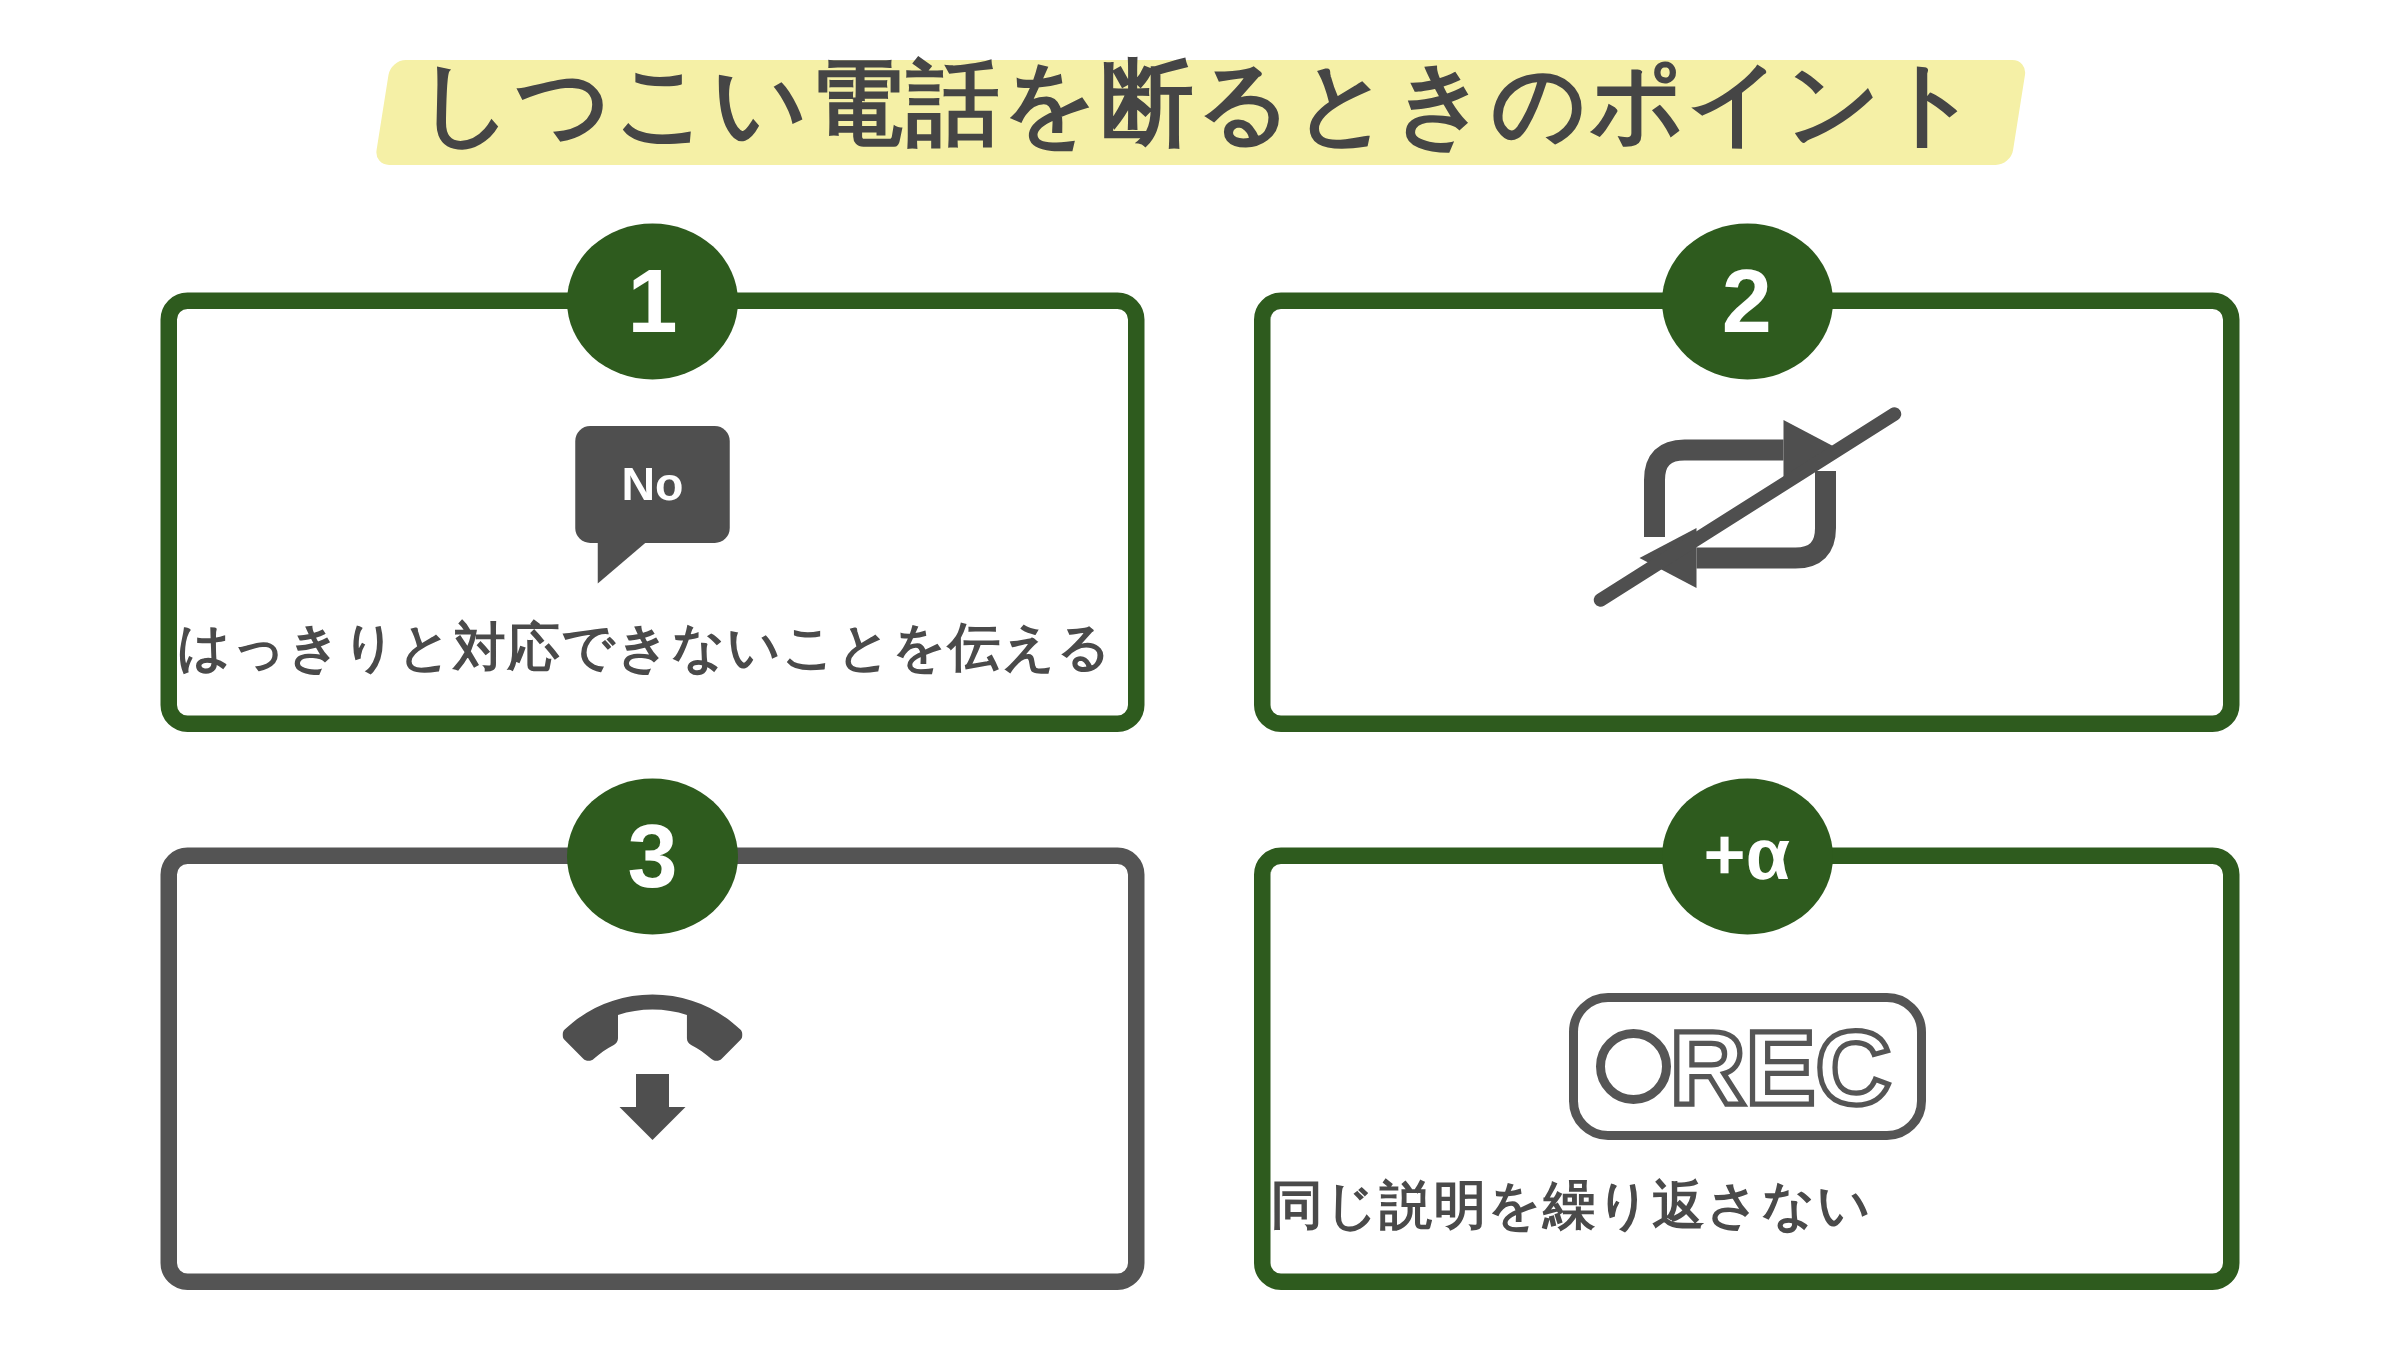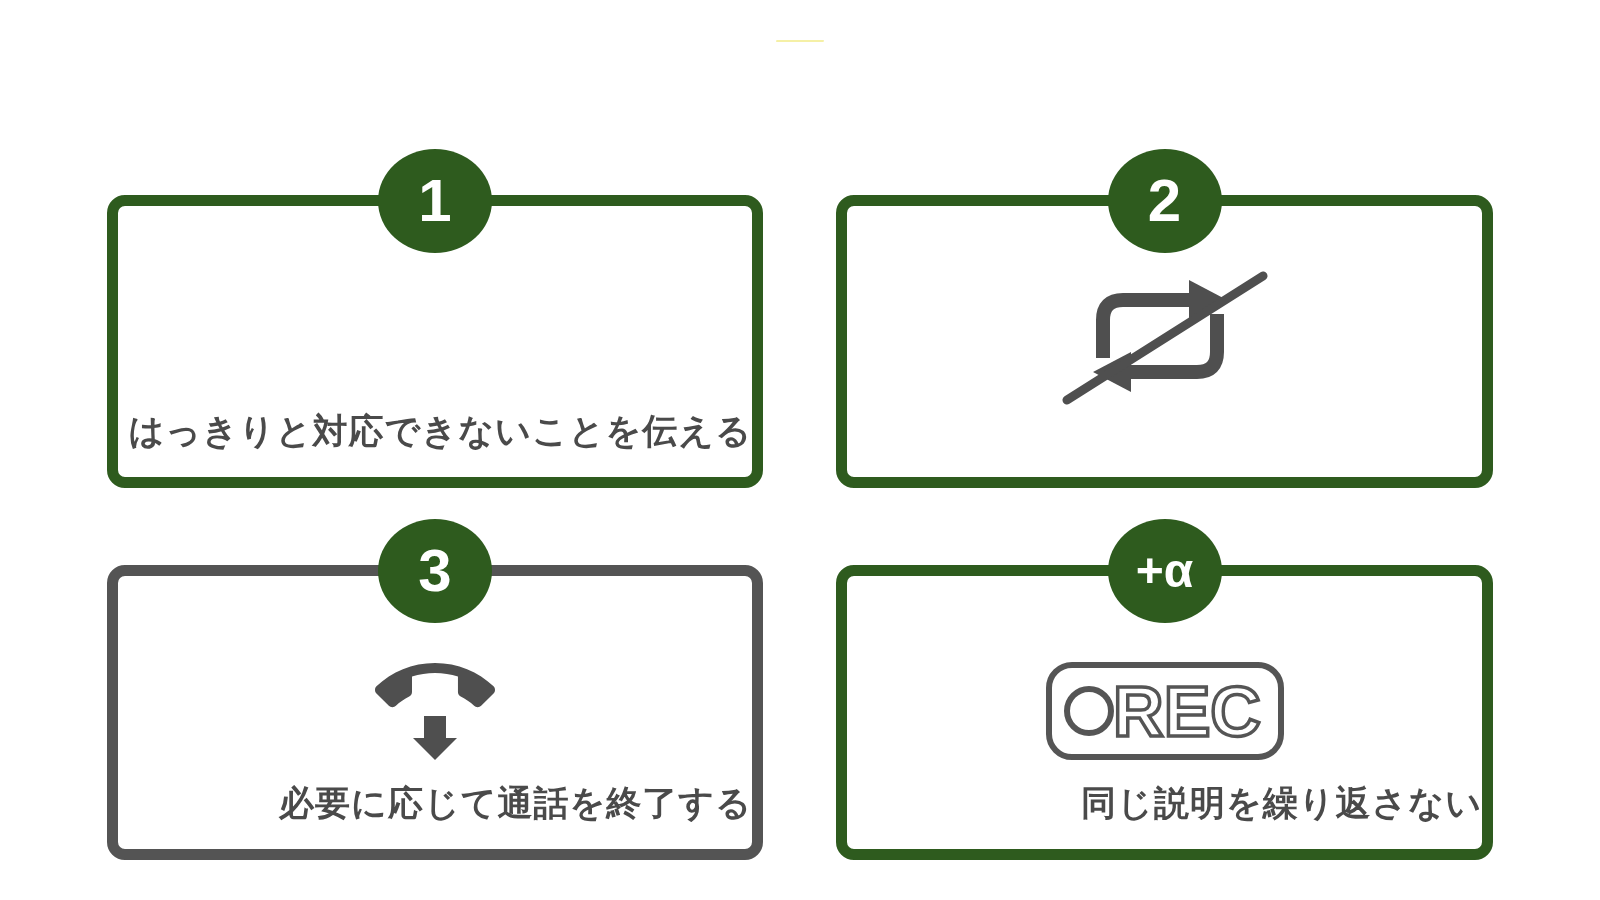--- a/index.html
+++ b/index.html
@@ -40,21 +40,21 @@
     width:114px; height:104px; border-radius:50%;
     background:#2e5b1e; color:#ffffff;
     display:flex; align-items:center; justify-content:center;
     font-size:60px; font-weight:bold; line-height:1;
     z-index:3;
   }
   .badge.small { font-size:48px; }
 
   .caption {
     position:absolute; left:0; right:0; bottom:22px;
-    text-align:right; font-size:35px; font-weight:bold;
+    text-align:left; font-size:35px; font-weight:bold;
     color:#4a4a4a; letter-spacing:1px; white-space:nowrap;
   }
 
   
   .bubble {
     position:absolute; left:50%; top:78px; transform:translateX(-50%);
     width:103px; height:78px; background:#4f4f4f; border-radius:10px;
     display:flex; align-items:center; justify-content:center;
   }
   .bubble-label { color:#ffffff; font-size:31px; font-weight:bold; }
@@ -70,25 +70,30 @@
   .icon-rec     { top:85px;  margin-left:-120px; }
 </style>
 </head>
 <body>
 
 <div class="stage">
 
   <div class="title-wrap">
     <div class="title-hl">
       <span class="marker"></span>
+      <div class="title-text">しつこい電話を断るときのポイント</div>
     </div>
   </div>
 
   <div class="card card1">
     <div class="badge">1</div>
+    <div class="bubble">
+      <span class="bubble-label">No</span>
+      <span class="bubble-tail"></span>
+    </div>
     <div class="caption">はっきりと対応できないことを伝える</div>
   </div>
 
   <div class="card card2">
     <div class="badge">2</div>
     <svg class="icon-svg icon-repeat" width="220" height="140" viewBox="0 0 220 140">
       <g fill="none" stroke="#4f4f4f" stroke-width="14">
         <path d="M 48 92 L 48 54 Q 48 34 68 34 L 134 34"></path>
         <path d="M 162 48 L 162 86 Q 162 106 142 106 L 76 106"></path>
       </g>
@@ -102,21 +107,20 @@
     <div class="badge">3</div>
     <svg class="icon-svg icon-hangup" width="120" height="104" viewBox="0 0 120 104">
       <g transform="translate(0,-28) scale(5)" fill="#4f4f4f">
         <path d="M12 9c-1.6 0-3.15.25-4.6.72v3.1c0 .39-.23.74-.56.9-.98.49-1.87 1.12-2.66 1.85-.18.18-.43.28-.7.28-.28 0-.53-.11-.71-.29L.29 13.08c-.18-.17-.29-.42-.29-.7 0-.28.11-.53.29-.71C3.34 8.78 7.46 7 12 7s8.66 1.78 11.71 4.67c.18.18.29.43.29.71 0 .28-.11.53-.29.7l-2.48 2.48c-.18.18-.43.29-.71.29-.27 0-.52-.11-.7-.28-.79-.74-1.69-1.36-2.67-1.85-.33-.16-.56-.5-.56-.9v-3.1C15.15 9.25 13.6 9 12 9z"></path>
       </g>
       <g fill="#4f4f4f">
         <rect x="49" y="60" width="22" height="24"></rect>
         <polygon points="38,82 82,82 60,104"></polygon>
       </g>
     </svg>
-    <div class="caption">必要に応じて通話を終了する</div>
   </div>
 
   <div class="card card4">
     <div class="badge small">+α</div>
     <svg class="icon-svg icon-rec" width="240" height="100" viewBox="0 0 240 100">
       <rect x="4" y="4" width="232" height="92" rx="23" fill="none" stroke="#555555" stroke-width="6"></rect>
       <circle cx="44" cy="50" r="22" fill="none" stroke="#555555" stroke-width="6"></circle>
       <text x="142" y="75" text-anchor="middle" font-family="Liberation Sans, DejaVu Sans, sans-serif" font-size="70" font-weight="bold" fill="#ffffff" stroke="#555555" stroke-width="3.5">REC</text>
     </svg>
     <div class="caption">同じ説明を繰り返さない</div>

